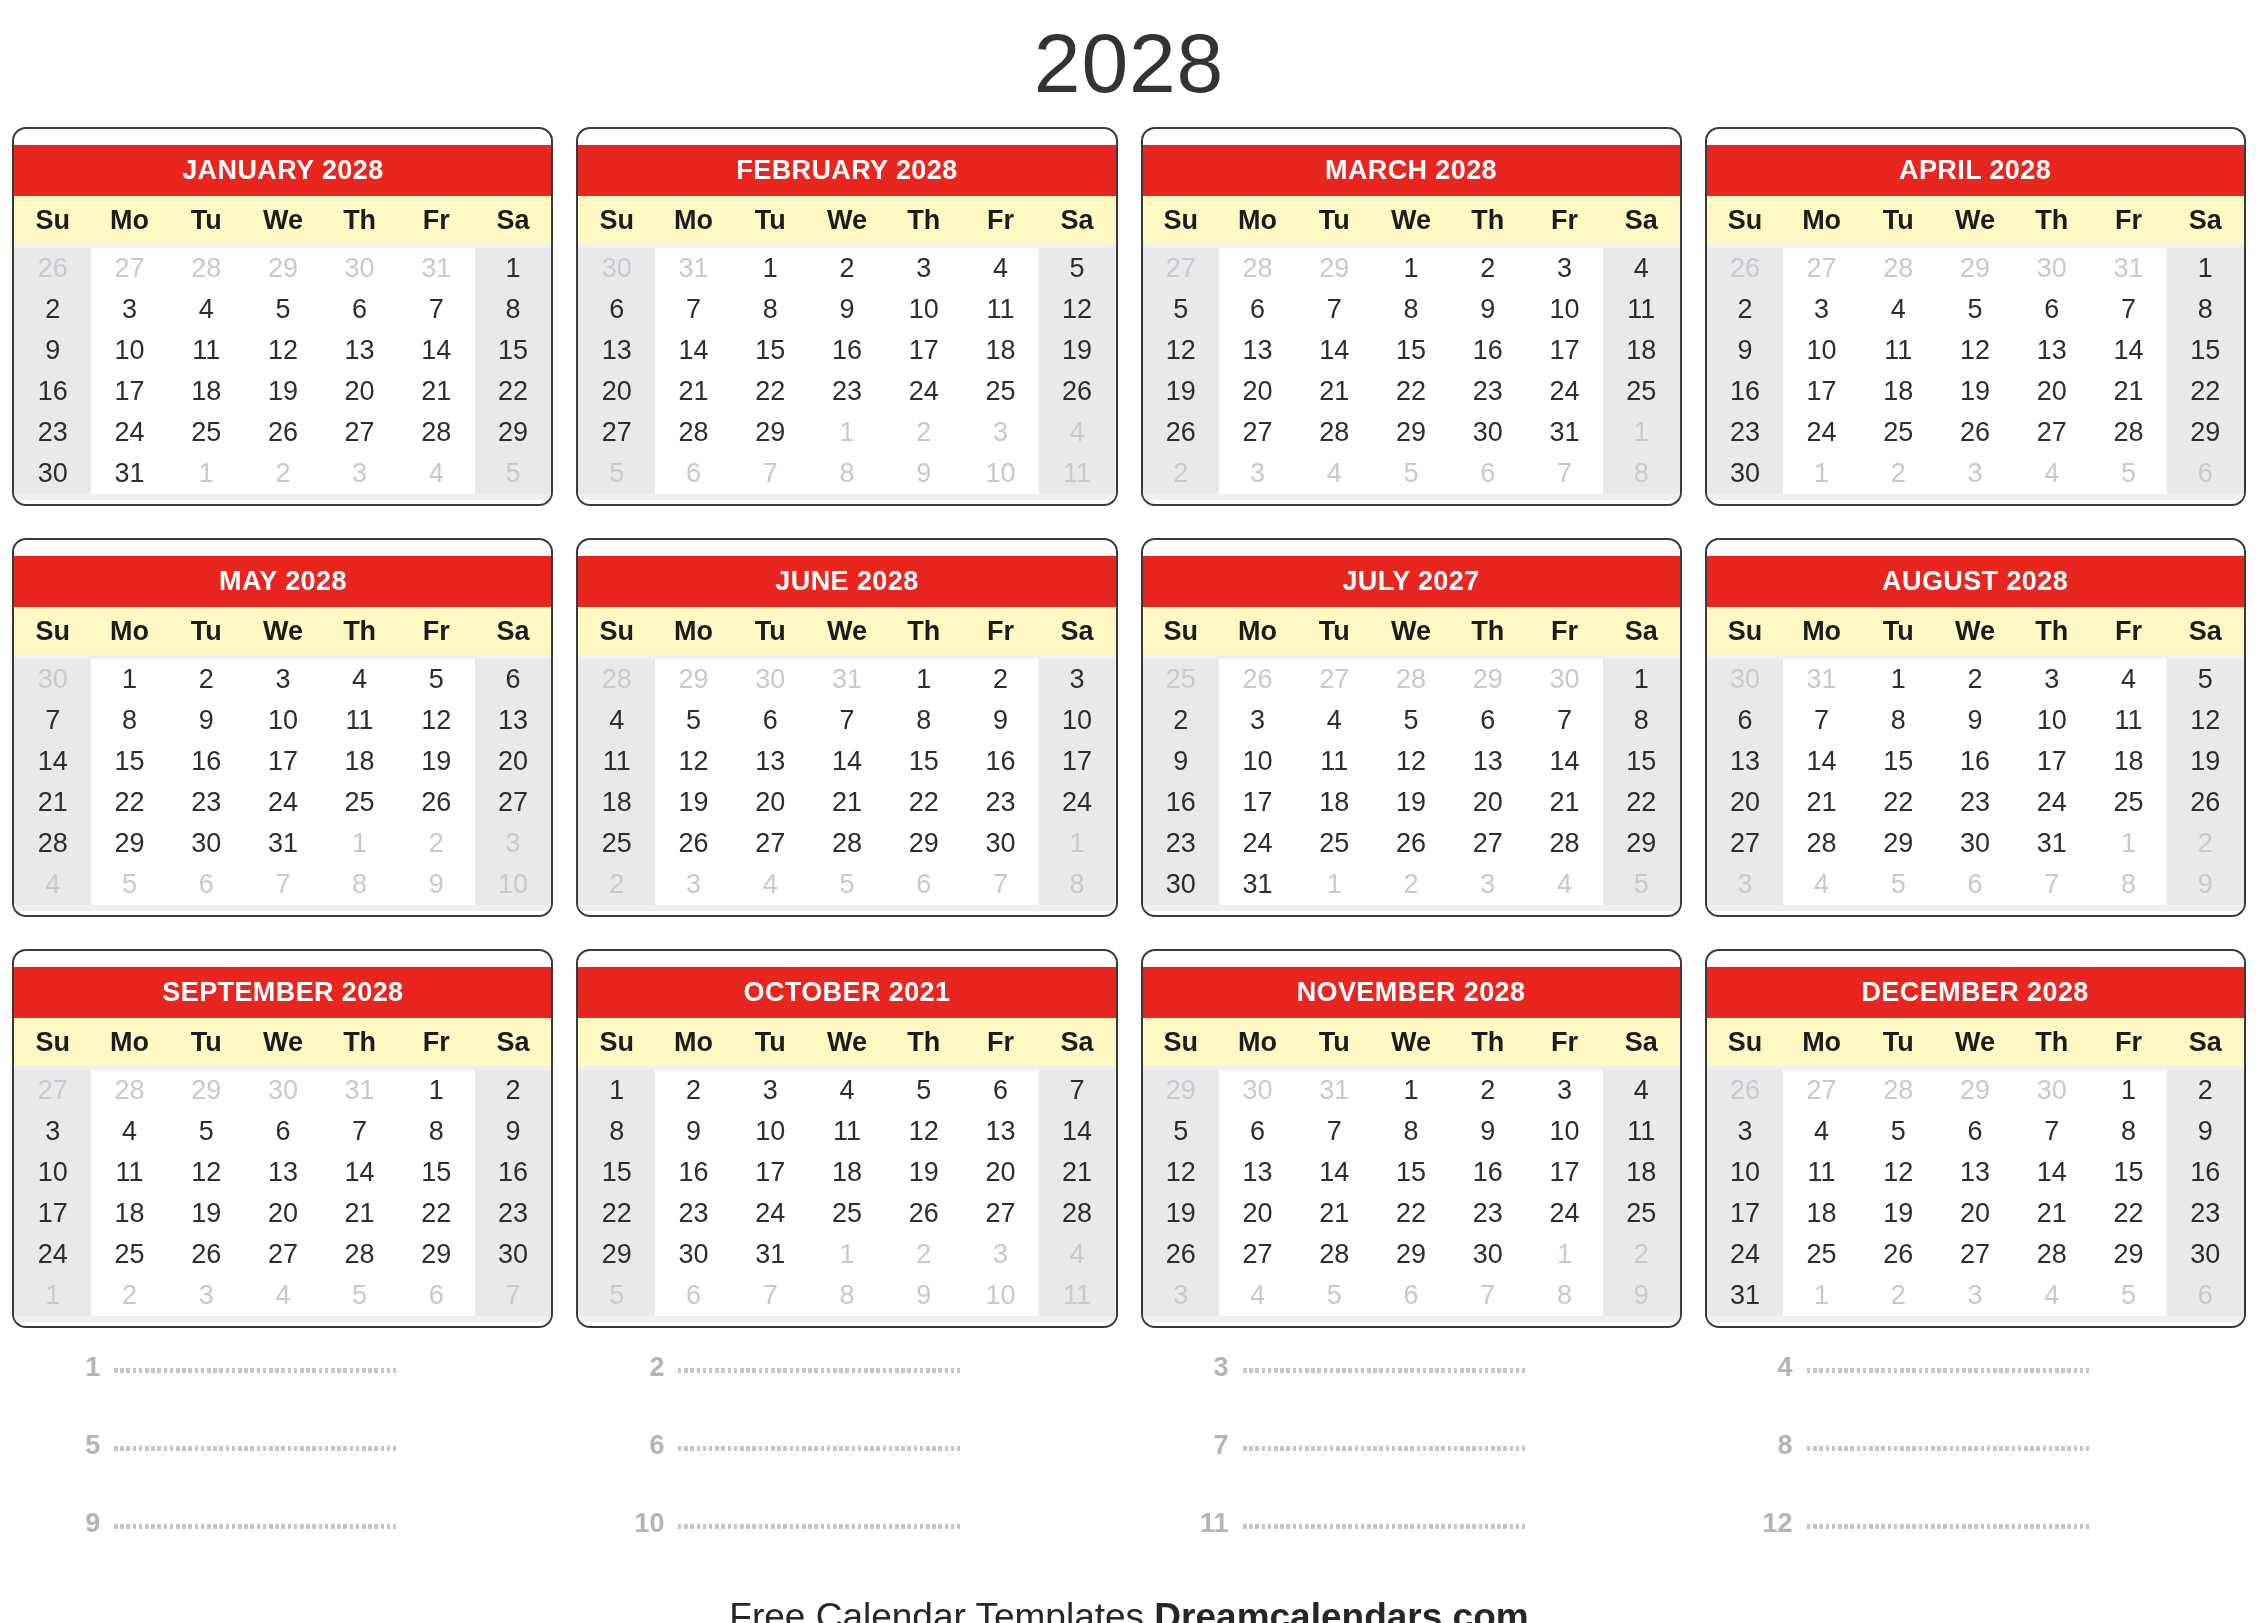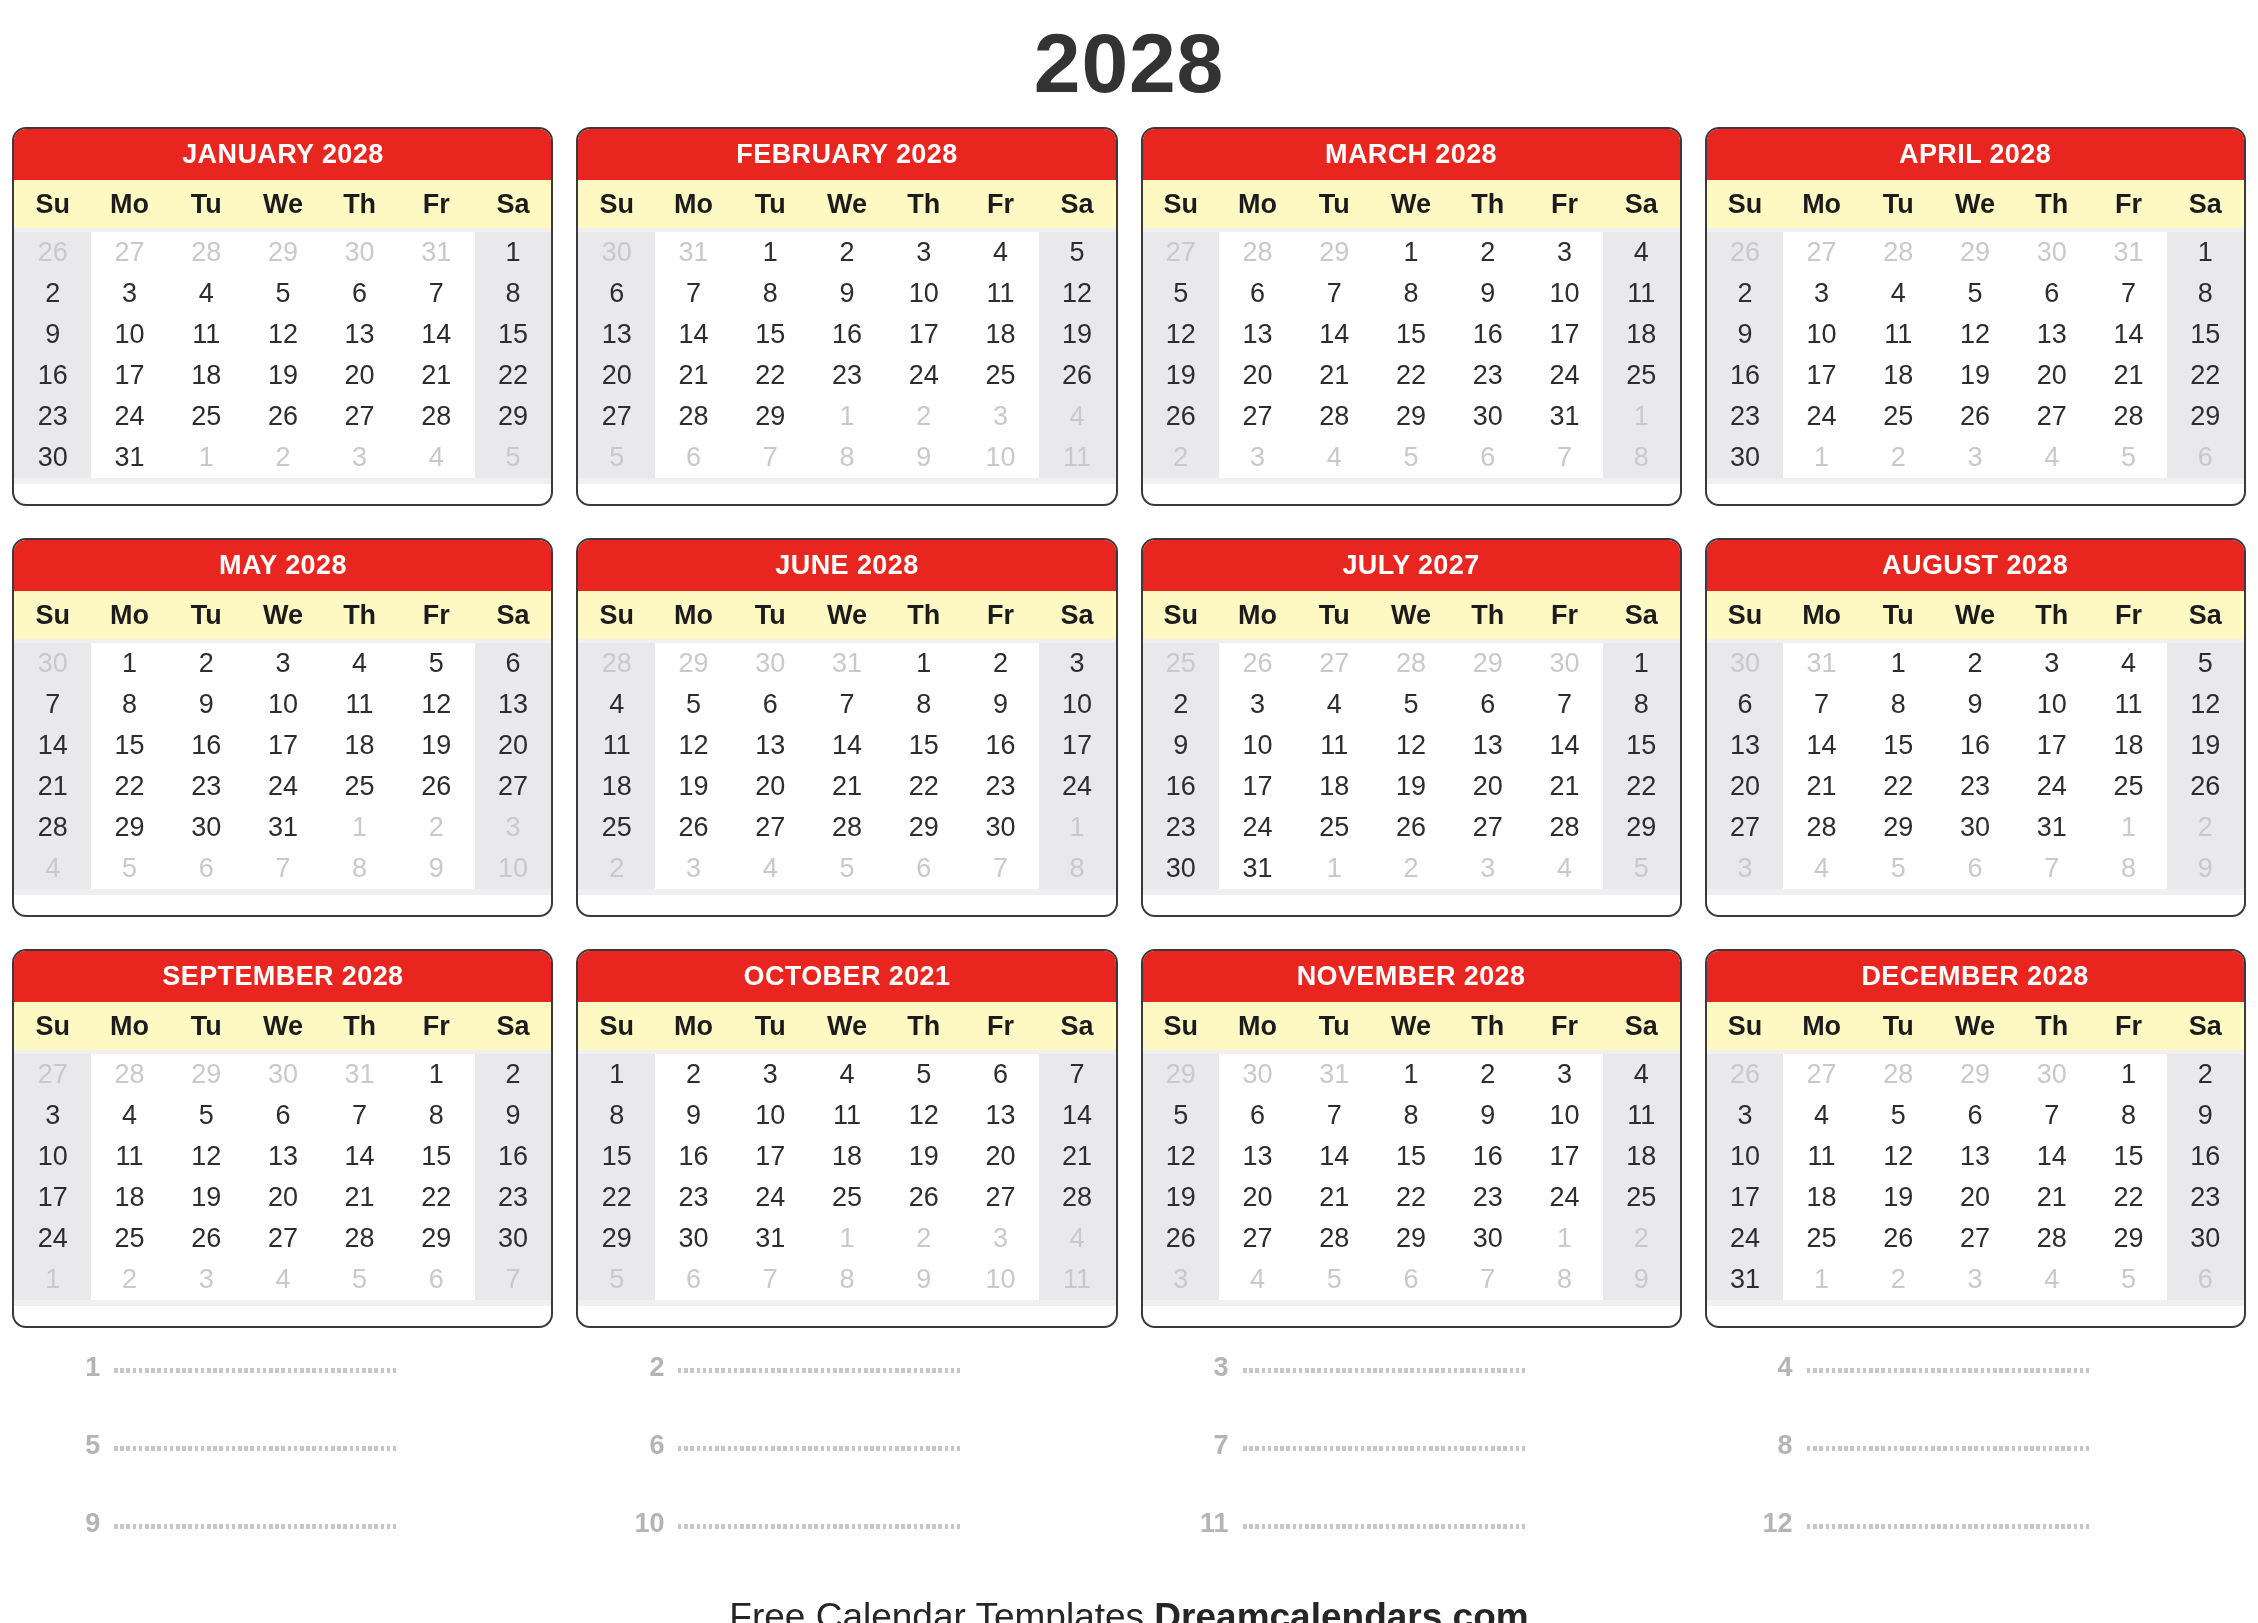--- a/index.html
+++ b/index.html
@@ -16,39 +16,39 @@
   *{box-sizing:border-box;margin:0;padding:0;}
   html,body{width:2258px;height:1623px;}
   body{
     background:#ffffff;
     font-family:"Liberation Sans","DejaVu Sans",sans-serif;
     overflow:hidden;
   }
   .year-title{
     height:99px;margin-top:14px;
     display:flex;align-items:center;justify-content:center;
-    font-size:84px;font-weight:700;color:#333333;letter-spacing:0.9px;
+    font-size:84px;font-weight:400;color:#333333;letter-spacing:0.9px;
   }
   .months{
     display:grid;
     grid-template-columns:repeat(4,1fr);
     column-gap:23px;row-gap:32px;
     padding:14px 12.4px 0 12.4px;
   }
   .month{
     border:2.6px solid var(--border);
     border-radius:14px;
     overflow:hidden;
     background:#ffffff;
     height:379px;
   }
   .month-header{
     background:var(--red);
     height:51px;
-    display:flex;align-items:center;justify-content:center;
+    display:flex;align-items:center;justify-content:center;margin-top:16px;
   }
   .month-title{
     color:#ffffff;font-weight:700;font-size:27px;letter-spacing:0.4px;
   }
   .weekdays{
     display:grid;grid-template-columns:repeat(7,1fr);
     height:48px;align-items:center;background:#fef9c3;
   }
   .wd{
     text-align:center;font-weight:700;font-size:27px;color:var(--head-text);

